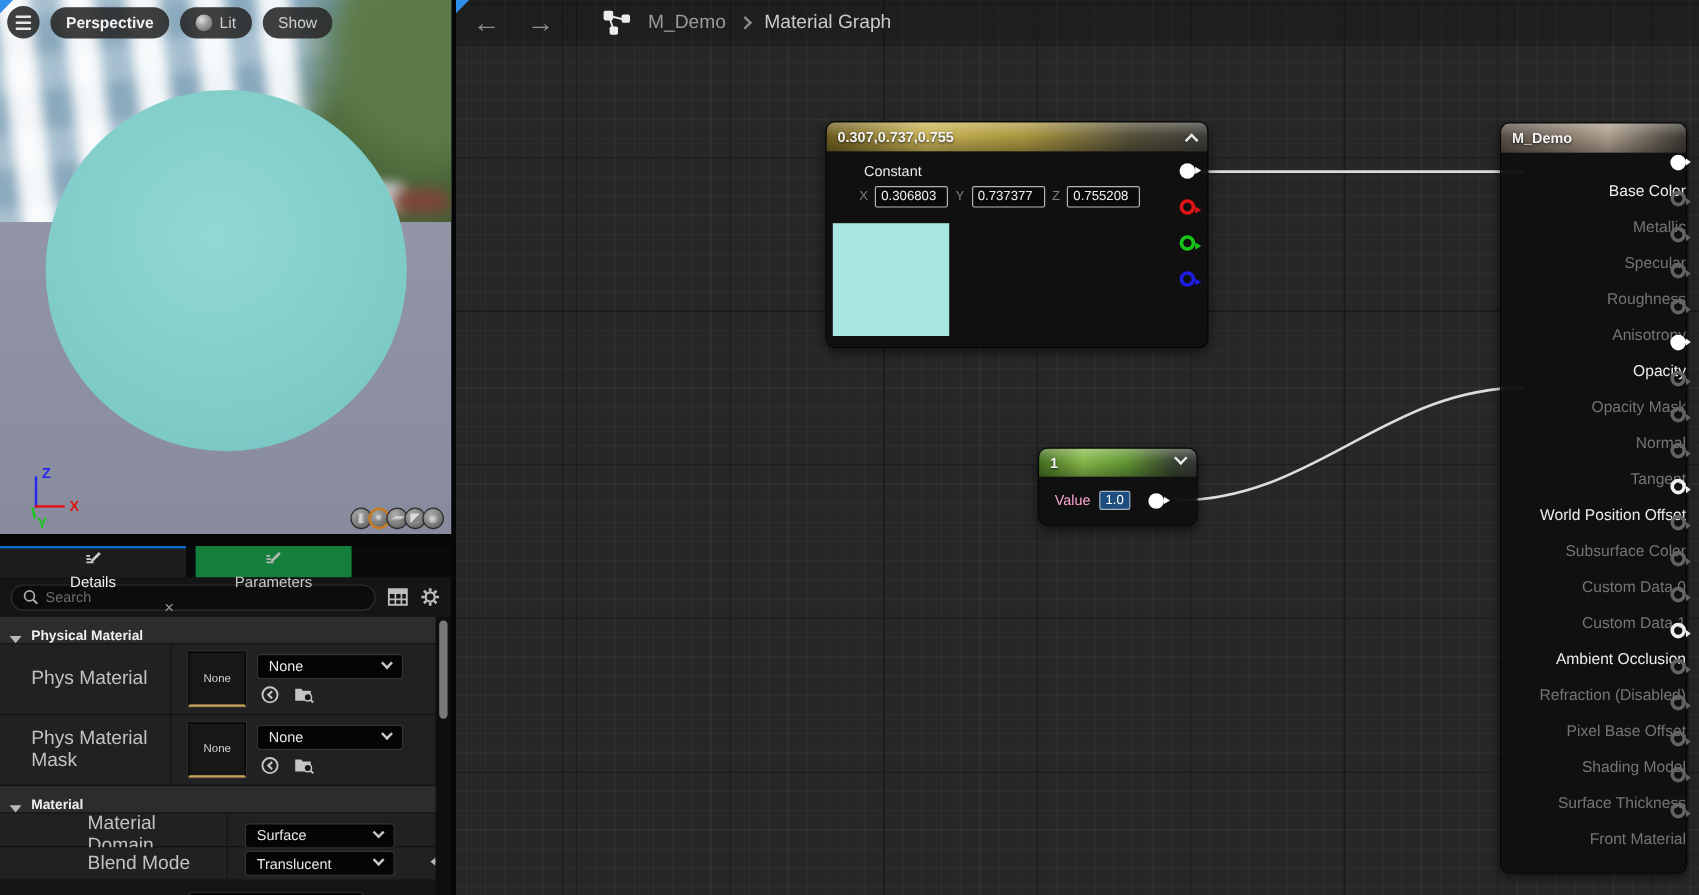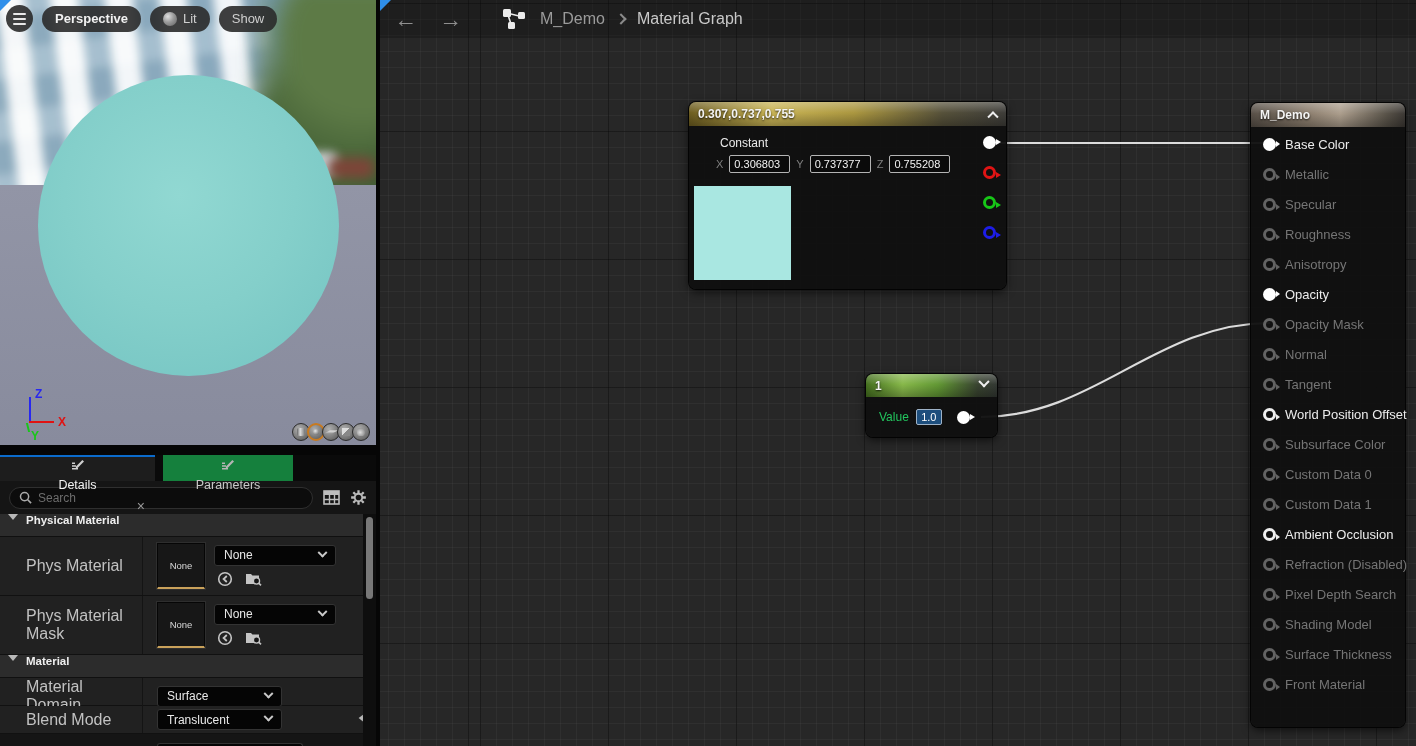--- a/index.html
+++ b/index.html
@@ -72,21 +72,21 @@
   .tab.inactive { background:#15803d; color:#c9c9c9; margin-left:8px; width:130px; border-top:2px solid transparent; }
   .tab .close { margin-left:auto; color:#9a9a9a; font-size:14px; line-height:1; cursor:pointer; }
   .tab svg { flex:0 0 auto; }
   .search-row { height:33px; display:flex; align-items:center; padding:0 9px; gap:9px; background:#151515; }
   .search-box { flex:1; height:22px; border-radius:11px; background:#0c0c0c; border:1px solid #2f2f2f;
     display:flex; align-items:center; padding:0 9px; gap:6px; }
   .search-box input { flex:1; background:transparent; border:0; outline:none; color:#d0d0d0; font-size:12px;
     font-family:"Liberation Sans",sans-serif; }
   .search-box input::placeholder { color:#6d6d6d; }
   .icon-btn { width:18px; height:18px; display:flex; align-items:center; justify-content:center; cursor:pointer; }
-  .section-hdr { height:23px; background:#2c2c2c; display:flex; align-items:flex-start; gap:8px;
+  .section-hdr { height:23px; background:#2c2c2c; display:flex; align-items:flex-end; gap:8px;
     padding-left:8px; border-bottom:1px solid #101010; }
   .section-hdr .tri { width:0; height:0; border-left:5px solid transparent; border-right:5px solid transparent;
     border-top:6px solid #b8b8b8; }
   .section-hdr span { font-size:11.5px; font-weight:bold; color:#efefef; }
   .drow { display:grid; grid-template-columns:143px 1fr 26px; background:#212121; border-bottom:1px solid #111;
     position:relative; }
   .drow .lbl { display:flex; align-items:center; padding-left:26px; font-size:16px; color:#c2c2c2;
     border-right:1px solid #141414; }
   .asset-row { height:59px; }
   .asset-val { display:flex; align-items:center; gap:9px; padding-left:14px; }
@@ -94,21 +94,21 @@
     box-shadow:0 0 0 1px #2e2e2e; display:flex; align-items:center; justify-content:center; cursor:pointer; }
   .thumb span { font-size:9.5px; color:#d8d8d8; }
   .asset-stack { display:flex; flex-direction:column; gap:4px; }
   .dropdown { height:21px; background:#050505; border:1px solid #333; border-radius:3px; color:#e8e8e8;
     font-size:12px; display:flex; align-items:center; padding:0 9px; cursor:pointer; }
   .dropdown .chev { margin-left:auto; width:7px; height:7px; border-right:2px solid #c9c9c9;
     border-bottom:2px solid #c9c9c9; transform:rotate(45deg) translate(-2px,-2px); }
   .dd-asset { width:122px; }
   .dd-prop { width:125px; }
   .asset-icons { display:flex; gap:10px; padding-left:2px; }
-  .prop-row { height:28px; }
+  .prop-row { height:28px;padding-left:47px; }
   .prop-val { display:flex; align-items:center; padding-left:14px; }
   .row-right { display:flex; align-items:center; justify-content:center; }
   .sliver-row { position:absolute; left:157px; bottom:0; width:146px; height:3px;
     background:#050505; border:1px solid #333; border-bottom:0; border-radius:3px 3px 0 0; }
   .dscroll-track { position:absolute; right:0; top:59px; bottom:0; width:13px; background:#0e0e0e; }
   .dscroll-thumb { position:absolute; right:3px; top:62px; width:7px; height:82px; border-radius:3.5px; background:#787878; cursor:pointer; }
 
   
   .graph { position:absolute; left:380px; top:0; width:1036px; height:746px; background-color:#272727;
     background-image:
@@ -159,29 +159,29 @@
   .opin.white { background:#fff; } .opin.white::after { border-left-color:#fff; }
   .opin.red { border:3px solid #e01414; } .opin.red::after { left:10px; border-left-color:#e01414; }
   .opin.green { border:3px solid #17c617; } .opin.green::after { left:10px; border-left-color:#17c617; }
   .opin.blue { border:3px solid #1d1de6; } .opin.blue::after { left:10px; border-left-color:#1d1de6; }
 
   
   .node-scalar { left:486px; top:374px; width:131px; height:63px; }
   .node-scalar .gnode-hdr { height:23px; }
   .scalar-body { position:absolute; left:0; top:23px; right:0; bottom:0; display:flex; align-items:center;
     padding-left:13px; gap:7px; }
-  .scalar-lbl { font-size:12px; color:#22c55e; }
+  .scalar-lbl { font-size:12px; color:#f9a8d4; }
   .scalar-input { width:26px; height:16px; background:#1d4e7d; border:1px solid #9fb3c8; border-radius:2px;
     color:#fff; font-size:11px; text-align:center; font-family:"Liberation Sans",sans-serif; outline:none; padding:0; }
   .scalar-pin { margin-left:8px; }
 
   
   .node-mat { left:871px; top:103px; width:154px; height:624px; }
   .mat-pins { position:absolute; left:0; top:26px; right:0; }
-  .pin-row { height:30px; display:flex; align-items:center; gap:9px; padding-left:12px; cursor:pointer; }
+  .pin-row { height:30px; display:flex; align-items:flex-end; gap:9px; padding-left:12px; cursor:pointer;flex-direction:column; }
   .pin-row .pin-glyph { position:relative; width:13px; height:13px; border-radius:50%; flex:0 0 auto; }
   .pin-row .pin-glyph::after { content:""; position:absolute; top:3.2px; border-left:4.5px solid;
     border-top:3.2px solid transparent; border-bottom:3.2px solid transparent; }
   .pin-row.connected .pin-glyph { background:#fff; } .pin-row.connected .pin-glyph::after { left:13px; border-left-color:#fff; }
   .pin-row.enabled .pin-glyph { border:3px solid #efefef; } .pin-row.enabled .pin-glyph::after { left:10px; border-left-color:#efefef; }
   .pin-row.disabled .pin-glyph { border:3px solid #636363; } .pin-row.disabled .pin-glyph::after { left:10px; border-left-color:#636363; }
   .pin-row .pin-label { font-size:13px; color:#ececec; white-space:nowrap; }
   .pin-row.disabled .pin-label { color:#757575; }
 </style>
 </head>
@@ -514,21 +514,21 @@
           <div class="pin-row enabled">
             <span class="pin-glyph"></span>
             <span class="pin-label">Ambient Occlusion</span>
           </div>
           <div class="pin-row disabled">
             <span class="pin-glyph"></span>
             <span class="pin-label">Refraction (Disabled)</span>
           </div>
           <div class="pin-row disabled">
             <span class="pin-glyph"></span>
-            <span class="pin-label">Pixel Depth Search</span>
+            <span class="pin-label">Pixel Base Offset</span>
           </div>
           <div class="pin-row disabled">
             <span class="pin-glyph"></span>
             <span class="pin-label">Shading Model</span>
           </div>
           <div class="pin-row disabled">
             <span class="pin-glyph"></span>
             <span class="pin-label">Surface Thickness</span>
           </div>
           <div class="pin-row disabled">

